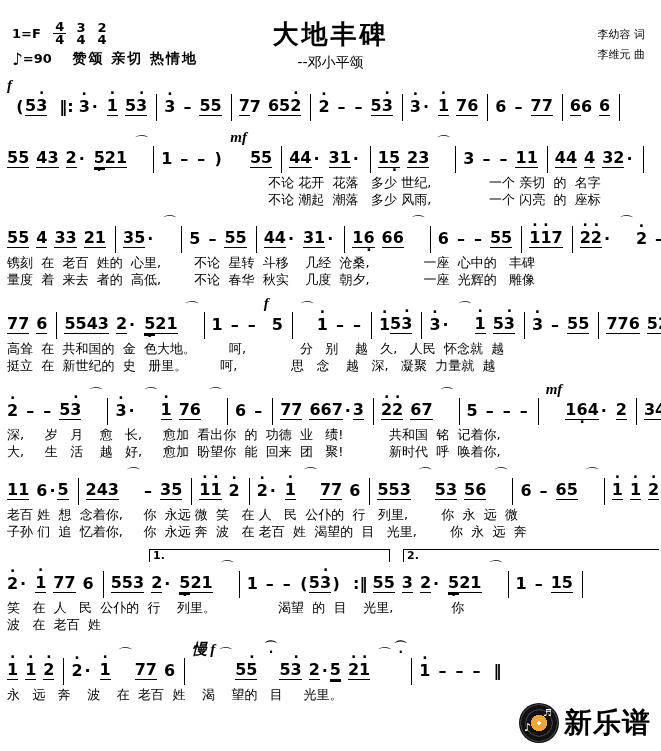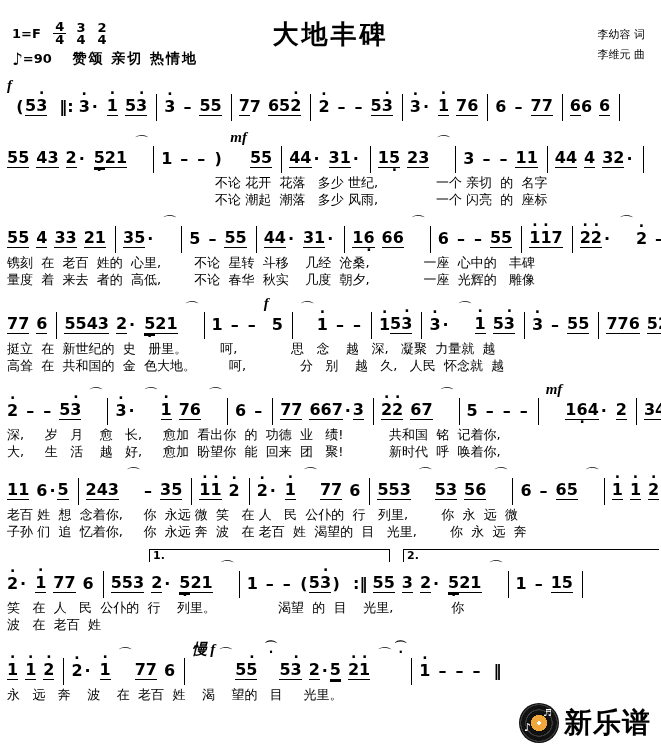--- a/index.html
+++ b/index.html
@@ -41,21 +41,21 @@
   .arc{display:inline-block;height:37px;line-height:11px;font-size:15px;
        vertical-align:bottom;margin-right:2px;}
   .ferm{display:inline-block;height:44px;vertical-align:bottom;text-align:center;
         margin-right:2px;font-weight:bold;}
   .ferm .fa{display:block;height:9px;line-height:9px;font-size:13px;}
   .ferm .fd2{display:block;height:6px;line-height:3px;font-size:12px;}
   .dyn{display:inline-block;height:43px;line-height:13px;vertical-align:bottom;
        font-family:"Liberation Serif",serif;font-style:italic;font-weight:bold;
        font-size:15px;margin-right:3px;}
   .lyr{font-size:13px;white-space:pre;line-height:17px;}
-  .s2 .lyr{padding-left:208px;}
+  .s2 .lyr{padding-left:208px;text-align:center;}
   .s7{padding-top:13px;}
   .volta{position:absolute;top:0;height:12px;border-top:1px solid #000;
          border-left:1px solid #000;font-size:11px;line-height:12px;
          padding-left:3px;font-weight:bold;}
   .volta.v1{left:142px;width:236px;border-right:1px solid #000;}
   .volta.v2{left:396px;width:252px;}
   
   .logo{position:absolute;right:10px;bottom:8px;display:flex;align-items:center;}
   .disc{width:40px;height:40px;border-radius:50%;position:relative;margin-right:5px;
         background:radial-gradient(circle,#fff 0 6%,#f0a63a 7% 28%,#111 29% 44%,
@@ -73,20 +73,21 @@
       <span class="key">1=F</span>
       <span id="timesigs"><span class="frac fbar"><span class="fn">4</span><span class="fd">4</span></span><span class="frac"><span class="fn">3</span><span class="fd">4</span></span><span class="frac"><span class="fn">2</span><span class="fd">4</span></span></span>
     </div>
     <div class="tempoline">
       <span class="noteglyph">♪</span><span>=90</span>
       <span class="expr">赞颂  亲切  热情地</span>
     </div>
   </div>
   <div class="titlebox">
     <div class="title">大地丰碑</div>
+    <div class="subtitle">--邓小平颂</div>
   </div>
   <div class="credits">
     <div>李幼容 词</div>
     <div>李维元 曲</div>
   </div>
 </div>
 
 <div class="score" id="score">
     <div class="system s1">
       <div class="notes"><span class="dyn">f</span><span class="grp"><span class="cell"><span class="da"></span><span class="t">(</span><span class="db"></span></span><span class="cell"><span class="da"></span><span class="t u1">5</span><span class="db"></span></span><span class="cell"><span class="da">·</span><span class="t u1">3</span><span class="db"></span></span></span><span class="rep">‖:</span><span class="grp"><span class="cell"><span class="da">·</span><span class="t">3</span><span class="db"></span></span><span class="cell"><span class="da"></span><span class="t">·</span><span class="db"></span></span></span><span class="grp"><span class="cell"><span class="da">·</span><span class="t u1">1</span><span class="db"></span></span></span><span class="grp"><span class="cell"><span class="da"></span><span class="t u1">5</span><span class="db"></span></span><span class="cell"><span class="da">·</span><span class="t u1">3</span><span class="db"></span></span></span><span class="bar"></span><span class="grp"><span class="cell"><span class="da">·</span><span class="t">3</span><span class="db"></span></span></span><span class="grp"><span class="cell"><span class="da"></span><span class="t">–</span><span class="db"></span></span></span><span class="grp"><span class="cell"><span class="da"></span><span class="t u1">5</span><span class="db"></span></span><span class="cell"><span class="da"></span><span class="t u1">5</span><span class="db"></span></span></span><span class="bar"></span><span class="grp"><span class="cell"><span class="da"></span><span class="t u1">7</span><span class="db"></span></span><span class="cell"><span class="da"></span><span class="t">7</span><span class="db"></span></span></span><span class="grp"><span class="cell"><span class="da"></span><span class="t u1">6</span><span class="db"></span></span><span class="cell"><span class="da"></span><span class="t u1">5</span><span class="db"></span></span><span class="cell"><span class="da">·</span><span class="t u1">2</span><span class="db"></span></span></span><span class="bar"></span><span class="grp"><span class="cell"><span class="da">·</span><span class="t">2</span><span class="db"></span></span></span><span class="grp"><span class="cell"><span class="da"></span><span class="t">–</span><span class="db"></span></span></span><span class="grp"><span class="cell"><span class="da"></span><span class="t">–</span><span class="db"></span></span></span><span class="grp"><span class="cell"><span class="da"></span><span class="t u1">5</span><span class="db"></span></span><span class="cell"><span class="da">·</span><span class="t u1">3</span><span class="db"></span></span></span><span class="bar"></span><span class="grp"><span class="cell"><span class="da">·</span><span class="t">3</span><span class="db"></span></span><span class="cell"><span class="da"></span><span class="t">·</span><span class="db"></span></span></span><span class="grp"><span class="cell"><span class="da">·</span><span class="t u1">1</span><span class="db"></span></span></span><span class="grp"><span class="cell"><span class="da"></span><span class="t u1">7</span><span class="db"></span></span><span class="cell"><span class="da"></span><span class="t u1">6</span><span class="db"></span></span></span><span class="bar"></span><span class="grp"><span class="cell"><span class="da"></span><span class="t">6</span><span class="db"></span></span></span><span class="grp"><span class="cell"><span class="da"></span><span class="t">–</span><span class="db"></span></span></span><span class="grp"><span class="cell"><span class="da"></span><span class="t u1">7</span><span class="db"></span></span><span class="cell"><span class="da"></span><span class="t u1">7</span><span class="db"></span></span></span><span class="bar"></span><span class="grp"><span class="cell"><span class="da"></span><span class="t u1">6</span><span class="db"></span></span><span class="cell"><span class="da"></span><span class="t">6</span><span class="db"></span></span></span><span class="grp"><span class="cell"><span class="da"></span><span class="t u1">6</span><span class="db"></span></span></span><span class="bar"></span></div>
@@ -96,22 +97,22 @@
       <div class="lyr">不论 花开  花落   多少 世纪,              一个 亲切  的  名字</div>
       <div class="lyr">不论 潮起  潮落   多少 风雨,              一个 闪亮  的  座标</div>
     </div>
     <div class="system s3">
       <div class="notes"><span class="grp"><span class="cell"><span class="da"></span><span class="t u1">5</span><span class="db"></span></span><span class="cell"><span class="da"></span><span class="t u1">5</span><span class="db"></span></span></span><span class="grp"><span class="cell"><span class="da"></span><span class="t u1">4</span><span class="db"></span></span></span><span class="grp"><span class="cell"><span class="da"></span><span class="t u1">3</span><span class="db"></span></span><span class="cell"><span class="da"></span><span class="t u1">3</span><span class="db"></span></span></span><span class="grp"><span class="cell"><span class="da"></span><span class="t u1">2</span><span class="db"></span></span><span class="cell"><span class="da"></span><span class="t u1">1</span><span class="db"></span></span></span><span class="bar"></span><span class="grp"><span class="cell"><span class="da"></span><span class="t u1">3</span><span class="db"></span></span><span class="cell"><span class="da"></span><span class="t u1">5</span><span class="db"></span></span><span class="cell"><span class="da"></span><span class="t">·</span><span class="db"></span></span></span><span class="arc">⌒</span><span class="bar"></span><span class="grp"><span class="cell"><span class="da"></span><span class="t">5</span><span class="db"></span></span></span><span class="grp"><span class="cell"><span class="da"></span><span class="t">–</span><span class="db"></span></span></span><span class="grp"><span class="cell"><span class="da"></span><span class="t u1">5</span><span class="db"></span></span><span class="cell"><span class="da"></span><span class="t u1">5</span><span class="db"></span></span></span><span class="bar"></span><span class="grp"><span class="cell"><span class="da"></span><span class="t u1">4</span><span class="db"></span></span><span class="cell"><span class="da"></span><span class="t u1">4</span><span class="db"></span></span><span class="cell"><span class="da"></span><span class="t">·</span><span class="db"></span></span></span><span class="grp"><span class="cell"><span class="da"></span><span class="t u1">3</span><span class="db"></span></span><span class="cell"><span class="da"></span><span class="t u1">1</span><span class="db"></span></span><span class="cell"><span class="da"></span><span class="t">·</span><span class="db"></span></span></span><span class="bar"></span><span class="grp"><span class="cell"><span class="da"></span><span class="t u1">1</span><span class="db"></span></span><span class="cell"><span class="da"></span><span class="t u1">6</span><span class="db">·</span></span></span><span class="grp"><span class="cell"><span class="da"></span><span class="t u1">6</span><span class="db"></span></span><span class="cell"><span class="da"></span><span class="t u1">6</span><span class="db"></span></span></span><span class="arc">⌒</span><span class="bar"></span><span class="grp"><span class="cell"><span class="da"></span><span class="t">6</span><span class="db"></span></span></span><span class="grp"><span class="cell"><span class="da"></span><span class="t">–</span><span class="db"></span></span></span><span class="grp"><span class="cell"><span class="da"></span><span class="t">–</span><span class="db"></span></span></span><span class="grp"><span class="cell"><span class="da"></span><span class="t u1">5</span><span class="db"></span></span><span class="cell"><span class="da"></span><span class="t u1">5</span><span class="db"></span></span></span><span class="bar"></span><span class="grp"><span class="cell"><span class="da">·</span><span class="t u1">1</span><span class="db"></span></span><span class="cell"><span class="da">·</span><span class="t u1">1</span><span class="db"></span></span><span class="cell"><span class="da"></span><span class="t u1">7</span><span class="db"></span></span></span><span class="bar"></span><span class="grp"><span class="cell"><span class="da">·</span><span class="t u1">2</span><span class="db"></span></span><span class="cell"><span class="da">·</span><span class="t u1">2</span><span class="db"></span></span><span class="cell"><span class="da"></span><span class="t">·</span><span class="db"></span></span></span><span class="arc">⌒</span><span class="grp"><span class="cell"><span class="da">·</span><span class="t">2</span><span class="db"></span></span></span><span class="grp"><span class="cell"><span class="da"></span><span class="t">–</span><span class="db"></span></span></span></div>
       <div class="lyr">镌刻  在  老百  姓的  心里,        不论  星转  斗移    几经  沧桑,             一座  心中的   丰碑</div>
       <div class="lyr">量度  着  来去  者的  高低,        不论  春华  秋实    几度  朝夕,             一座  光辉的   雕像</div>
     </div>
     <div class="system s4">
       <div class="notes"><span class="grp"><span class="cell"><span class="da"></span><span class="t u1">7</span><span class="db"></span></span><span class="cell"><span class="da"></span><span class="t u1">7</span><span class="db"></span></span></span><span class="grp"><span class="cell"><span class="da"></span><span class="t u1">6</span><span class="db"></span></span></span><span class="bar"></span><span class="grp"><span class="cell"><span class="da"></span><span class="t u1">5</span><span class="db"></span></span><span class="cell"><span class="da"></span><span class="t u1">5</span><span class="db"></span></span><span class="cell"><span class="da"></span><span class="t u1">4</span><span class="db"></span></span><span class="cell"><span class="da"></span><span class="t u1">3</span><span class="db"></span></span></span><span class="grp"><span class="cell"><span class="da"></span><span class="t u1">2</span><span class="db"></span></span><span class="cell"><span class="da"></span><span class="t">·</span><span class="db"></span></span></span><span class="grp"><span class="cell"><span class="da"></span><span class="t u2">5</span><span class="db">·</span></span><span class="cell"><span class="da"></span><span class="t u1">2</span><span class="db"></span></span><span class="cell"><span class="da"></span><span class="t u1">1</span><span class="db"></span></span></span><span class="arc">⌒</span><span class="bar"></span><span class="grp"><span class="cell"><span class="da"></span><span class="t">1</span><span class="db"></span></span></span><span class="grp"><span class="cell"><span class="da"></span><span class="t">–</span><span class="db"></span></span></span><span class="grp"><span class="cell"><span class="da"></span><span class="t">–</span><span class="db"></span></span></span><span class="dyn">f</span><span class="grp"><span class="cell"><span class="da"></span><span class="t">5</span><span class="db"></span></span></span><span class="bar"></span><span class="arc">⌒</span><span class="grp"><span class="cell"><span class="da">·</span><span class="t">1</span><span class="db"></span></span></span><span class="grp"><span class="cell"><span class="da"></span><span class="t">–</span><span class="db"></span></span></span><span class="grp"><span class="cell"><span class="da"></span><span class="t">–</span><span class="db"></span></span></span><span class="bar"></span><span class="grp"><span class="cell"><span class="da">·</span><span class="t">1</span><span class="db"></span></span><span class="cell"><span class="da"></span><span class="t u1">5</span><span class="db"></span></span><span class="cell"><span class="da">·</span><span class="t u1">3</span><span class="db"></span></span></span><span class="bar"></span><span class="grp"><span class="cell"><span class="da">·</span><span class="t">3</span><span class="db"></span></span><span class="cell"><span class="da"></span><span class="t">·</span><span class="db"></span></span></span><span class="arc">⌒</span><span class="grp"><span class="cell"><span class="da">·</span><span class="t u1">1</span><span class="db"></span></span></span><span class="grp"><span class="cell"><span class="da"></span><span class="t u1">5</span><span class="db"></span></span><span class="cell"><span class="da">·</span><span class="t u1">3</span><span class="db"></span></span></span><span class="bar"></span><span class="grp"><span class="cell"><span class="da">·</span><span class="t">3</span><span class="db"></span></span></span><span class="grp"><span class="cell"><span class="da"></span><span class="t">–</span><span class="db"></span></span></span><span class="grp"><span class="cell"><span class="da"></span><span class="t u1">5</span><span class="db"></span></span><span class="cell"><span class="da"></span><span class="t u1">5</span><span class="db"></span></span></span><span class="bar"></span><span class="grp"><span class="cell"><span class="da"></span><span class="t u1">7</span><span class="db"></span></span><span class="cell"><span class="da"></span><span class="t u1">7</span><span class="db"></span></span><span class="cell"><span class="da"></span><span class="t u1">6</span><span class="db"></span></span></span><span class="grp"><span class="cell"><span class="da"></span><span class="t u1">5</span><span class="db"></span></span><span class="cell"><span class="da">·</span><span class="t u1">2</span><span class="db"></span></span></span></div>
+      <div class="lyr">高耸  在  共和国的  金  色大地。        呵,             分   别    越   久,   人民  怀念就  越</div>
       <div class="lyr">挺立  在  新世纪的  史   册里。        呵,             思   念    越   深,   凝聚  力量就  越</div>
-      <div class="lyr">高耸  在  共和国的  金  色大地。        呵,             分   别    越   久,   人民  怀念就  越</div>
     </div>
     <div class="system s5">
       <div class="notes"><span class="grp"><span class="cell"><span class="da">·</span><span class="t">2</span><span class="db"></span></span></span><span class="grp"><span class="cell"><span class="da"></span><span class="t">–</span><span class="db"></span></span></span><span class="grp"><span class="cell"><span class="da"></span><span class="t">–</span><span class="db"></span></span></span><span class="grp"><span class="cell"><span class="da"></span><span class="t u1">5</span><span class="db"></span></span><span class="cell"><span class="da">·</span><span class="t u1">3</span><span class="db"></span></span></span><span class="arc">⌒</span><span class="bar"></span><span class="grp"><span class="cell"><span class="da">·</span><span class="t">3</span><span class="db"></span></span><span class="cell"><span class="da"></span><span class="t">·</span><span class="db"></span></span></span><span class="arc">⌒</span><span class="grp"><span class="cell"><span class="da">·</span><span class="t u1">1</span><span class="db"></span></span></span><span class="grp"><span class="cell"><span class="da"></span><span class="t u1">7</span><span class="db"></span></span><span class="cell"><span class="da"></span><span class="t u1">6</span><span class="db"></span></span></span><span class="arc">⌒</span><span class="bar"></span><span class="grp"><span class="cell"><span class="da"></span><span class="t">6</span><span class="db"></span></span></span><span class="grp"><span class="cell"><span class="da"></span><span class="t">–</span><span class="db"></span></span></span><span class="bar"></span><span class="grp"><span class="cell"><span class="da"></span><span class="t u1">7</span><span class="db"></span></span><span class="cell"><span class="da"></span><span class="t u1">7</span><span class="db"></span></span></span><span class="grp"><span class="cell"><span class="da"></span><span class="t u1">6</span><span class="db"></span></span><span class="cell"><span class="da"></span><span class="t u1">6</span><span class="db"></span></span><span class="cell"><span class="da"></span><span class="t u1">7</span><span class="db"></span></span><span class="cell"><span class="da"></span><span class="t">·</span><span class="db"></span></span><span class="cell"><span class="da"></span><span class="t u1">3</span><span class="db"></span></span></span><span class="bar"></span><span class="grp"><span class="cell"><span class="da">·</span><span class="t u1">2</span><span class="db"></span></span><span class="cell"><span class="da">·</span><span class="t u1">2</span><span class="db"></span></span></span><span class="grp"><span class="cell"><span class="da"></span><span class="t u1">6</span><span class="db"></span></span><span class="cell"><span class="da"></span><span class="t u1">7</span><span class="db"></span></span></span><span class="arc">⌒</span><span class="bar"></span><span class="grp"><span class="cell"><span class="da"></span><span class="t">5</span><span class="db"></span></span></span><span class="grp"><span class="cell"><span class="da"></span><span class="t">–</span><span class="db"></span></span></span><span class="grp"><span class="cell"><span class="da"></span><span class="t">–</span><span class="db"></span></span></span><span class="grp"><span class="cell"><span class="da"></span><span class="t">–</span><span class="db"></span></span></span><span class="bar"></span><span class="dyn">mf</span><span class="grp"><span class="cell"><span class="da"></span><span class="t u1">1</span><span class="db"></span></span><span class="cell"><span class="da"></span><span class="t u1">6</span><span class="db">·</span></span><span class="cell"><span class="da"></span><span class="t u1">4</span><span class="db"></span></span><span class="cell"><span class="da"></span><span class="t">·</span><span class="db"></span></span></span><span class="grp"><span class="cell"><span class="da"></span><span class="t u1">2</span><span class="db"></span></span></span><span class="bar"></span><span class="grp"><span class="cell"><span class="da"></span><span class="t u1">3</span><span class="db"></span></span><span class="cell"><span class="da"></span><span class="t u1">4</span><span class="db"></span></span></span></div>
       <div class="lyr">深,     岁   月    愈   长,     愈加  看出你  的  功德  业   绩!           共和国  铭  记着你,</div>
       <div class="lyr">大,     生   活    越   好,     愈加  盼望你  能  回来  团   聚!           新时代  呼  唤着你,</div>
     </div>
     <div class="system s6">
       <div class="notes"><span class="grp"><span class="cell"><span class="da"></span><span class="t u1">1</span><span class="db"></span></span><span class="cell"><span class="da"></span><span class="t u1">1</span><span class="db"></span></span></span><span class="grp"><span class="cell"><span class="da"></span><span class="t">6</span><span class="db"></span></span><span class="cell"><span class="da"></span><span class="t">·</span><span class="db"></span></span><span class="cell"><span class="da"></span><span class="t u1">5</span><span class="db"></span></span></span><span class="bar"></span><span class="grp"><span class="cell"><span class="da"></span><span class="t u1">2</span><span class="db"></span></span><span class="cell"><span class="da"></span><span class="t u1">4</span><span class="db"></span></span><span class="cell"><span class="da"></span><span class="t u1">3</span><span class="db"></span></span></span><span class="arc">⌒</span><span class="grp"><span class="cell"><span class="da"></span><span class="t">–</span><span class="db"></span></span></span><span class="grp"><span class="cell"><span class="da"></span><span class="t u1">3</span><span class="db"></span></span><span class="cell"><span class="da"></span><span class="t u1">5</span><span class="db"></span></span></span><span class="bar"></span><span class="grp"><span class="cell"><span class="da">·</span><span class="t u1">1</span><span class="db"></span></span><span class="cell"><span class="da">·</span><span class="t u1">1</span><span class="db"></span></span></span><span class="grp"><span class="cell"><span class="da">·</span><span class="t">2</span><span class="db"></span></span></span><span class="bar"></span><span class="grp"><span class="cell"><span class="da">·</span><span class="t">2</span><span class="db"></span></span><span class="cell"><span class="da"></span><span class="t">·</span><span class="db"></span></span></span><span class="grp"><span class="cell"><span class="da">·</span><span class="t u1">1</span><span class="db"></span></span></span><span class="arc">⌒</span><span class="grp"><span class="cell"><span class="da"></span><span class="t u1">7</span><span class="db"></span></span><span class="cell"><span class="da"></span><span class="t u1">7</span><span class="db"></span></span></span><span class="grp"><span class="cell"><span class="da"></span><span class="t">6</span><span class="db"></span></span></span><span class="bar"></span><span class="grp"><span class="cell"><span class="da"></span><span class="t u1">5</span><span class="db"></span></span><span class="cell"><span class="da"></span><span class="t u1">5</span><span class="db"></span></span><span class="cell"><span class="da"></span><span class="t u1">3</span><span class="db"></span></span></span><span class="arc">⌒</span><span class="grp"><span class="cell"><span class="da"></span><span class="t u1">5</span><span class="db"></span></span><span class="cell"><span class="da"></span><span class="t u1">3</span><span class="db"></span></span></span><span class="grp"><span class="cell"><span class="da"></span><span class="t u1">5</span><span class="db"></span></span><span class="cell"><span class="da"></span><span class="t u1">6</span><span class="db"></span></span></span><span class="arc">⌒</span><span class="bar"></span><span class="grp"><span class="cell"><span class="da"></span><span class="t">6</span><span class="db"></span></span></span><span class="grp"><span class="cell"><span class="da"></span><span class="t">–</span><span class="db"></span></span></span><span class="grp"><span class="cell"><span class="da"></span><span class="t u1">6</span><span class="db"></span></span><span class="cell"><span class="da"></span><span class="t u1">5</span><span class="db"></span></span></span><span class="arc">⌒</span><span class="bar"></span><span class="grp"><span class="cell"><span class="da">·</span><span class="t u1">1</span><span class="db"></span></span></span><span class="grp"><span class="cell"><span class="da">·</span><span class="t u1">1</span><span class="db"></span></span></span><span class="grp"><span class="cell"><span class="da">·</span><span class="t u1">2</span><span class="db"></span></span></span></div>
       <div class="lyr">老百 姓  想  念着你,     你  永远 微  笑   在 人   民  公仆的  行   列里,        你  永  远  微</div>
       <div class="lyr">子孙 们  追  忆着你,     你  永远 奔  波   在 老百  姓  渴望的  目   光里,        你  永  远  奔</div>

